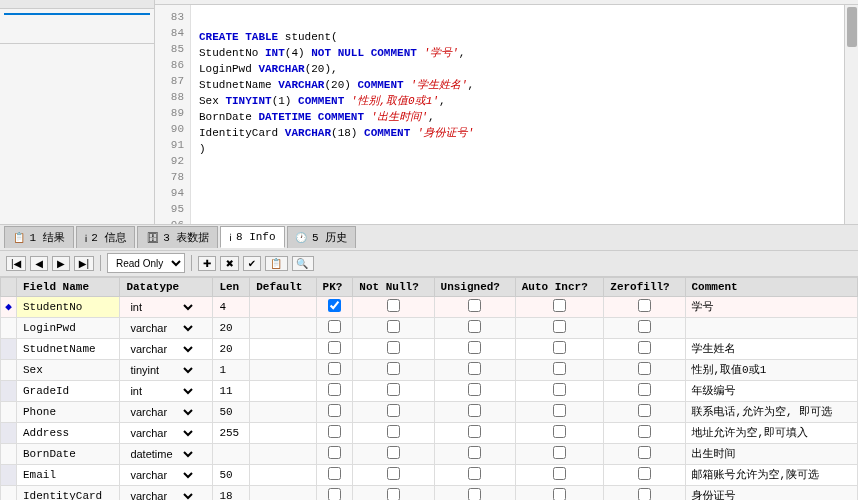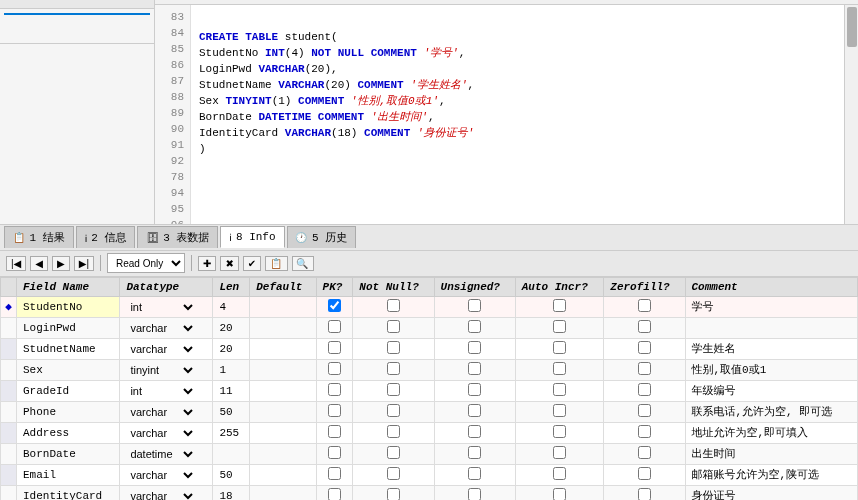--- a/index.html
+++ b/index.html
@@ -40,21 +40,21 @@
 
     
     .toolbar { background: #e8e8e8; border-bottom: 1px solid #ccc; display: flex; align-items: center; padding: 2px 6px; height: 26px; gap: 4px; }
     .toolbar-btn { background: #f5f5f5; border: 1px solid #aaa; padding: 1px 4px; font-size: 10px; cursor: pointer; }
     .toolbar-select { background: #fff; border: 1px solid #aaa; padding: 1px 4px; font-size: 10px; height: 20px; }
     .toolbar-sep { width: 1px; background: #aaa; height: 16px; margin: 0 2px; }
 
     
     .data-grid { flex: 1; overflow: auto; background: #fff; }
     .grid-table { width: 100%; border-collapse: collapse; font-size: 11px; }
-    .grid-table th { background: #e0e0e0; border: 1px solid #ccc; padding: 3px 6px; text-align: left; font-weight: bold; white-space: nowrap; position: sticky; top: 0; z-index: 1; font-style: italic; }
+    .grid-table th { background: #e0e0e0; border: 1px solid #ccc; padding: 3px 6px; text-align: left; font-weight: bold; white-space: nowrap; position: sticky; top: 0; z-index: 1; }
     .grid-table td { border: 1px solid #ddd; padding: 2px 6px; white-space: nowrap; }
     .grid-table tr:nth-child(even) td { background: #f9f9f9; }
     .grid-table tr:first-child td { background: #fff5f5; }
     .grid-table td.row-marker { background: #e8e8f0; width: 16px; text-align: center; padding: 2px; }
     .grid-table td select { border: none; background: transparent; font-size: 11px; width: 100%; }
     .grid-table td input[type=checkbox] { margin: 0; }
   </style>
 </head>
 <body>
 

